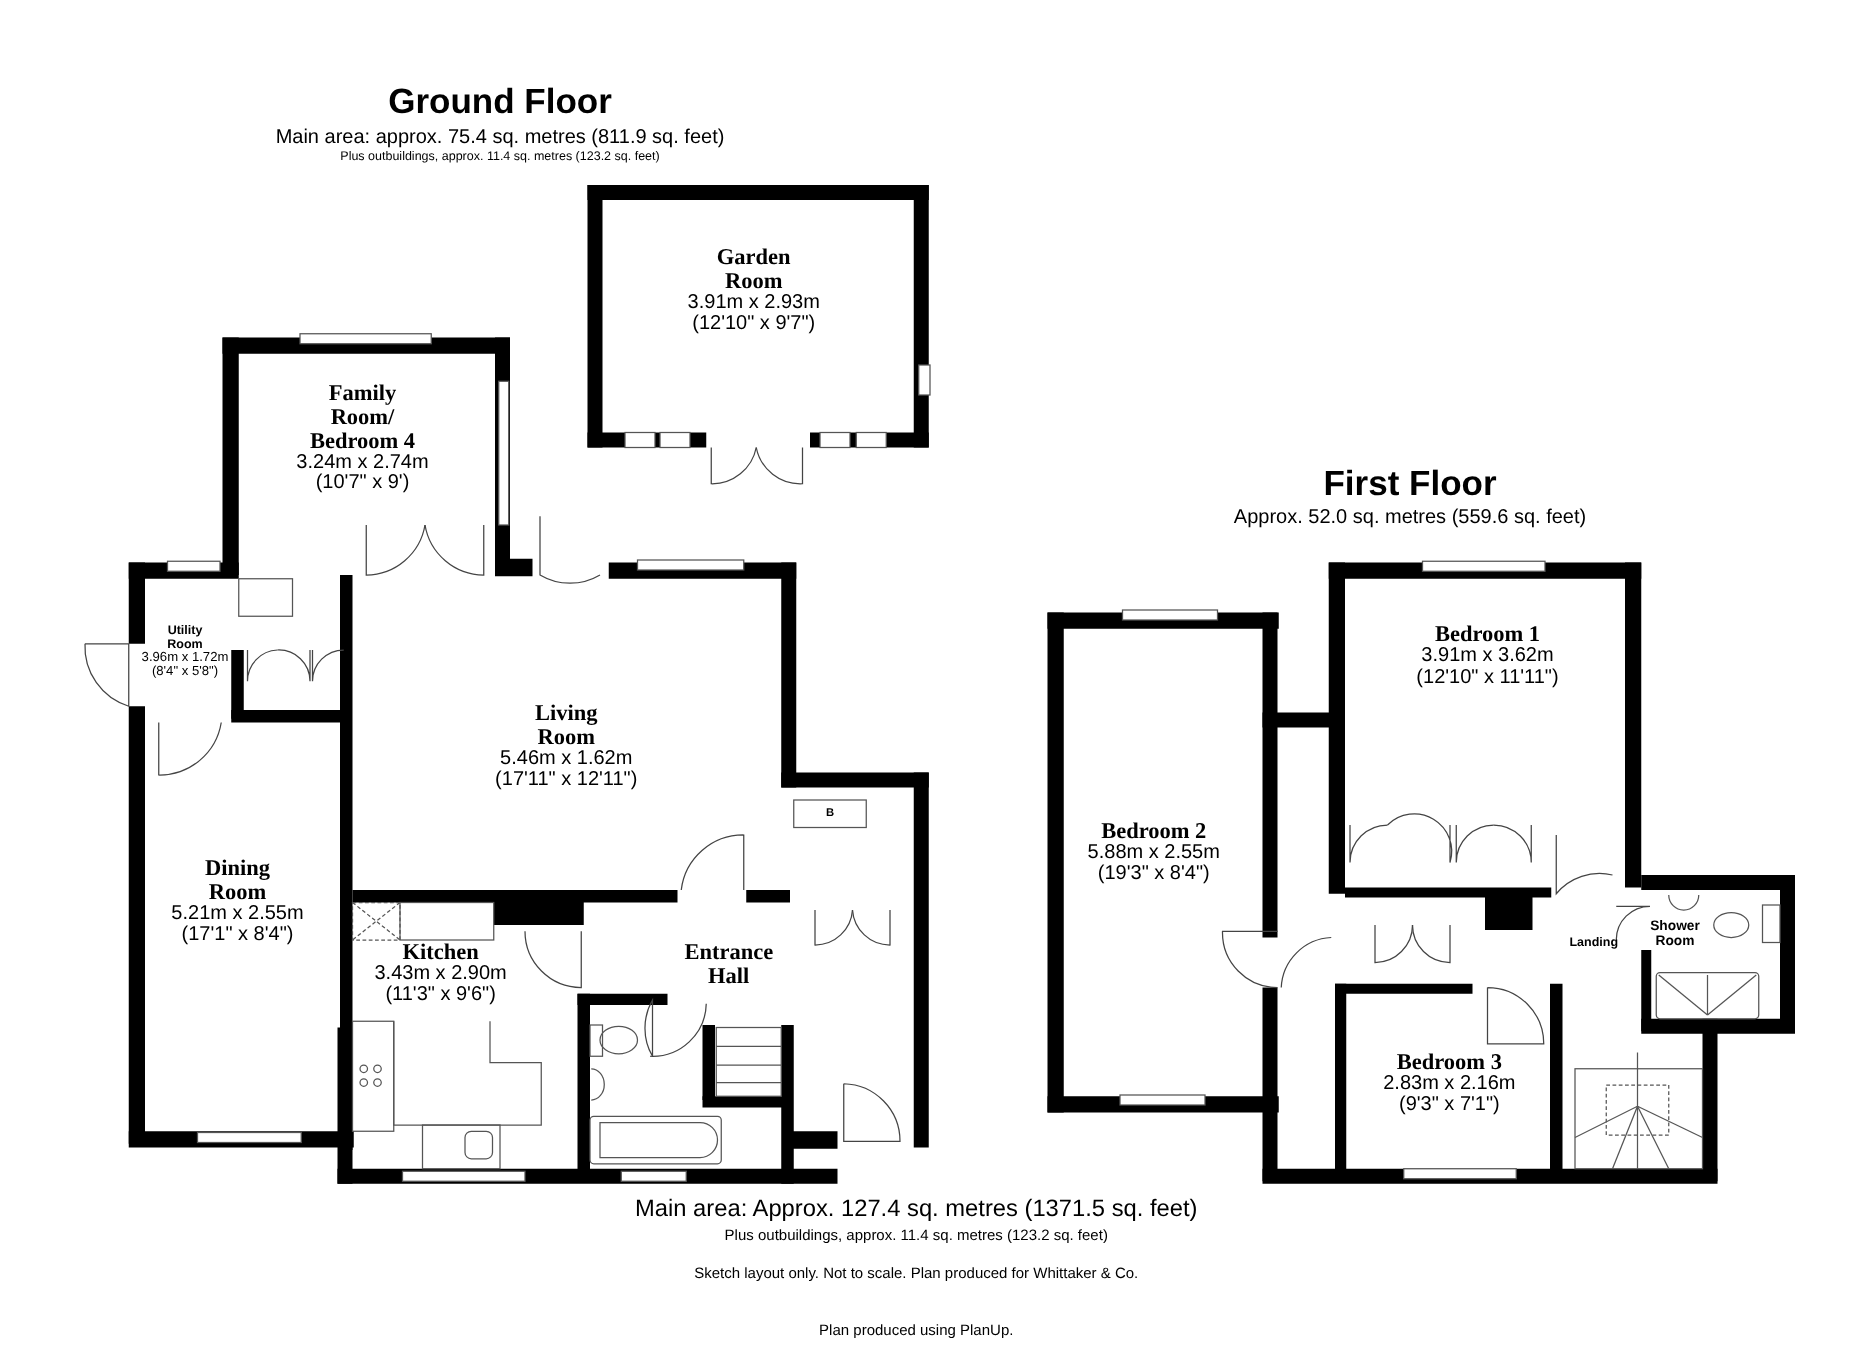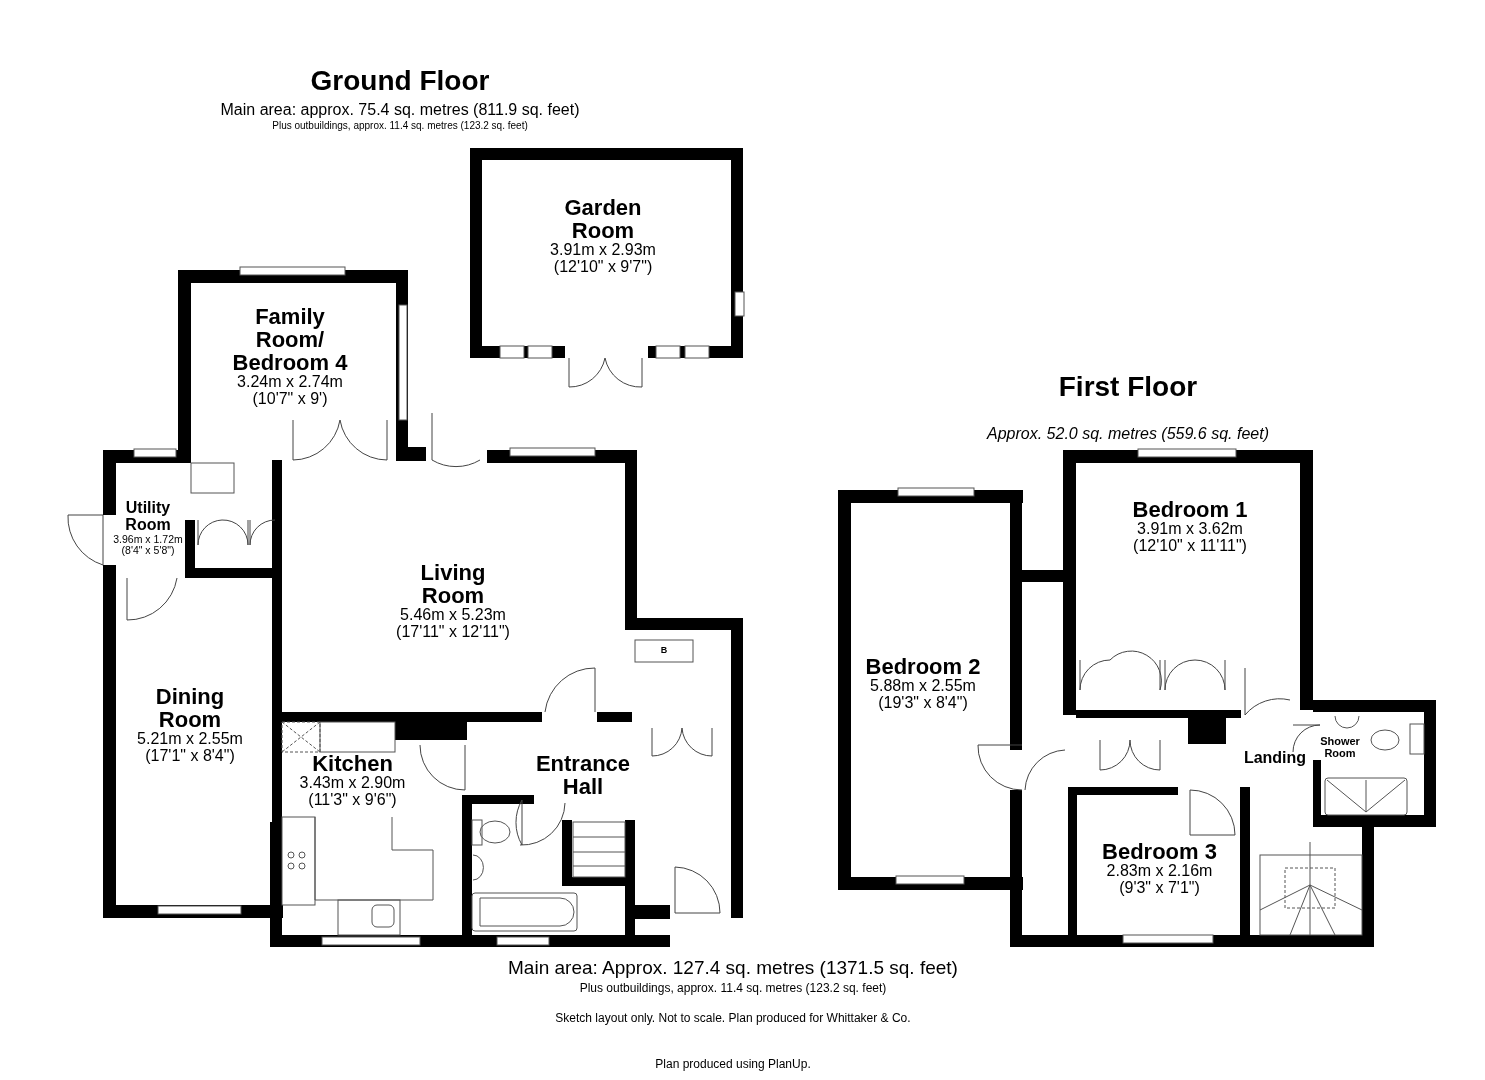--- a/index.html
+++ b/index.html
@@ -2,23 +2,23 @@
 <html><head>
 <meta charset="utf-8">
 <style>
   html, body { margin: 0; padding: 0; background: #ffffff; }
   body { width: 1485px; height: 1080px; position: relative; overflow: hidden; font-family: "Liberation Sans", sans-serif; color: #000; }
   svg.plan { position: absolute; left: 0; top: 0; }
   .txt { position: absolute; text-align: center; white-space: nowrap; line-height: 1.05; }
   .floor-title { font-weight: bold; font-size: 28px; }
   .floor-sub { font-size: 16px; }
   .floor-small { font-size: 10px; }
-  .room-name { font-weight: bold; font-size: 22px; }
+  .room-name { font-weight: bold; font-size: 18px; font-family: Liberation Serif, serif; }
   .room-dim { font-size: 16px; }
-  .room-name-s { font-weight: bold; font-size: 16px; }
+  .room-name-s { font-weight: bold; font-size: 10px; }
   .room-dim-s { font-size: 10.5px; }
   .label-b { font-weight: bold; font-size: 9px; }
   .footer-main { font-size: 19px; }
   .footer-sub { font-size: 12px; }
 </style>
 </head>
 <body>
 
 <svg class="plan" width="1485" height="1080" viewBox="0 0 1485 1080" xmlns="http://www.w3.org/2000/svg">
   <g fill="#000">
@@ -215,21 +215,21 @@
 <div class="txt" style="left:98px; top:500px; width:100px;">
   <div class="room-name-s">Utility</div>
   <div class="room-name-s">Room</div>
   <div class="room-dim-s">3.96m x 1.72m</div>
   <div class="room-dim-s">(8'4" x 5'8")</div>
 </div>
 
 <div class="txt" style="left:353px; top:561px; width:200px;">
   <div class="room-name">Living</div>
   <div class="room-name">Room</div>
-  <div class="room-dim">5.46m x 5.23m</div>
+  <div class="room-dim">5.46m x 1.62m</div>
   <div class="room-dim">(17'11" x 12'11")</div>
 </div>
 
 <div class="txt" style="left:90px; top:685px; width:200px;">
   <div class="room-name">Dining</div>
   <div class="room-name">Room</div>
   <div class="room-dim">5.21m x 2.55m</div>
   <div class="room-dim">(17'1" x 8'4")</div>
 </div>
 
@@ -240,21 +240,21 @@
 </div>
 
 <div class="txt" style="left:513px; top:752px; width:140px;">
   <div class="room-name">Entrance</div>
   <div class="room-name">Hall</div>
 </div>
 
 <div class="txt label-b" style="left:635px; top:646px; width:58px;">B</div>
 
 <div class="txt floor-title" style="left:928px; top:372px; width:400px;">First Floor</div>
-<div class="txt floor-sub" style="left:928px; top:426px; width:400px;font-style:italic;">Approx. 52.0 sq. metres (559.6 sq. feet)</div>
+<div class="txt floor-sub" style="left:928px; top:406px; width:400px;">Approx. 52.0 sq. metres (559.6 sq. feet)</div>
 
 <div class="txt" style="left:1090px; top:498px; width:200px;">
   <div class="room-name">Bedroom 1</div>
   <div class="room-dim">3.91m x 3.62m</div>
   <div class="room-dim">(12'10" x 11'11")</div>
 </div>
 
 <div class="txt" style="left:823px; top:655px; width:200px;">
   <div class="room-name">Bedroom 2</div>
   <div class="room-dim">5.88m x 2.55m</div>

